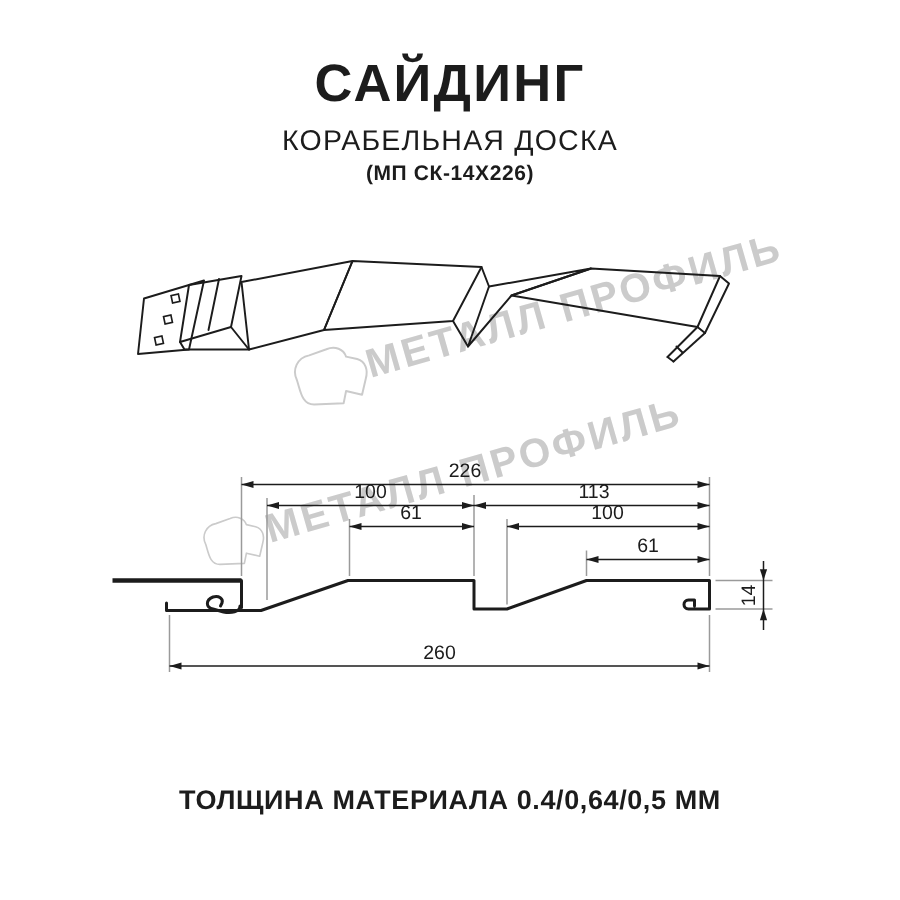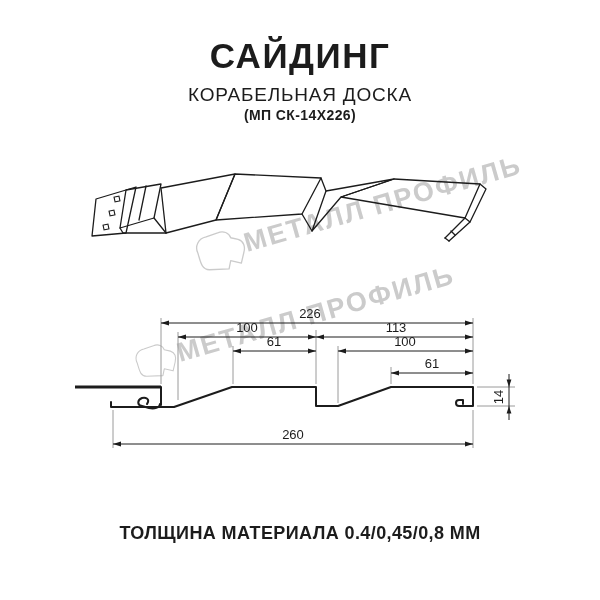--- a/index.html
+++ b/index.html
@@ -141,14 +141,14 @@
       <text x="247" y="332">100</text>
       <text x="396" y="332">113</text>
       <text x="274" y="346">61</text>
       <text x="405" y="346">100</text>
       <text x="432" y="368">61</text>
       <text x="293" y="439">260</text>
       <text x="499" y="401" transform="rotate(-90 499 397)">14</text>
     </g>
   </svg>
 
-  <div id="footer" class="ctr">ТОЛЩИНА МАТЕРИАЛА 0.4/0,45/0,8 ММ</div>
+  <div id="footer" class="ctr">ТОЛЩИНА МАТЕРИАЛА 0.4/0,64/0,5 ММ</div>
 </div>
 
 </body></html>

